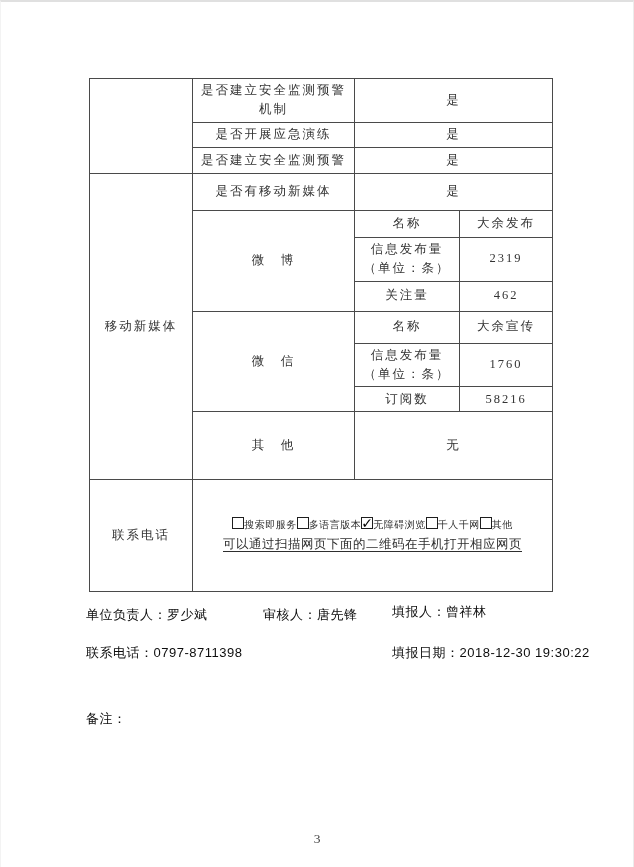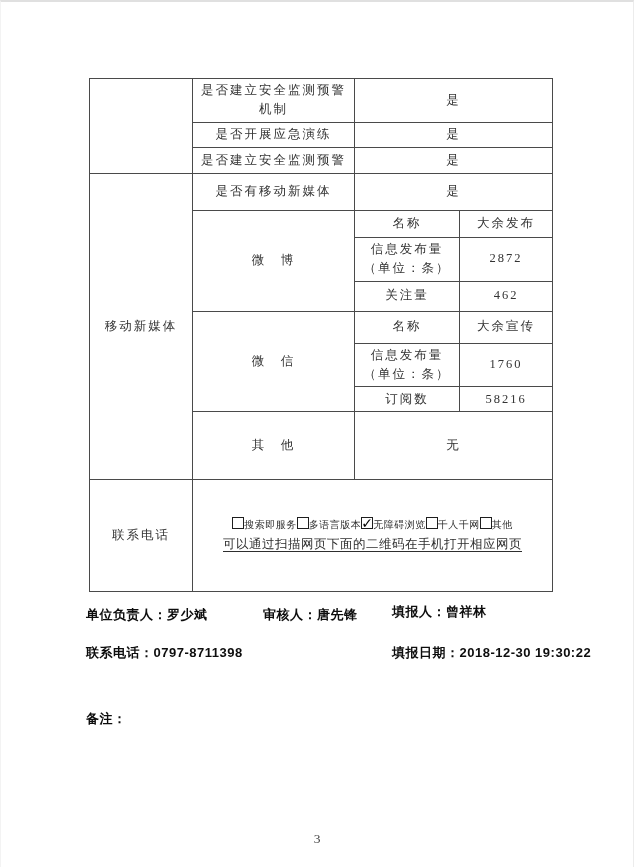--- a/index.html
+++ b/index.html
@@ -68,21 +68,21 @@
     letter-spacing: 0.5px;
     color: #2e2e2e;
     text-decoration: underline;
     text-underline-offset: 3px;
   }
 
   
   .f-item {
     position: absolute;
     font-family: "Liberation Sans", "DejaVu Sans", sans-serif;
-    font-weight: bold;
+    font-weight: normal;
     font-size: 13px;
     color: #0d0d0d;
     letter-spacing: 0.5px;
     white-space: nowrap;
   }
 
   
   .page-num {
     position: absolute;
     top: 829px; left: 0;
@@ -123,21 +123,21 @@
       <td colspan="2">是</td>
     </tr>
     <tr style="height:27px">
       <td rowspan="3">微　博</td>
       <td>名称</td>
       <td>大余发布</td>
     </tr>
     <tr style="height:40px">
       <td class="pre">信息发布量
 （单位：条）</td>
-      <td class="num">2872</td>
+      <td class="num">2319</td>
     </tr>
     <tr style="height:30px">
       <td>关注量</td>
       <td class="num">462</td>
     </tr>
     <tr style="height:32px">
       <td rowspan="3">微　信</td>
       <td>名称</td>
       <td>大余宣传</td>
     </tr>

